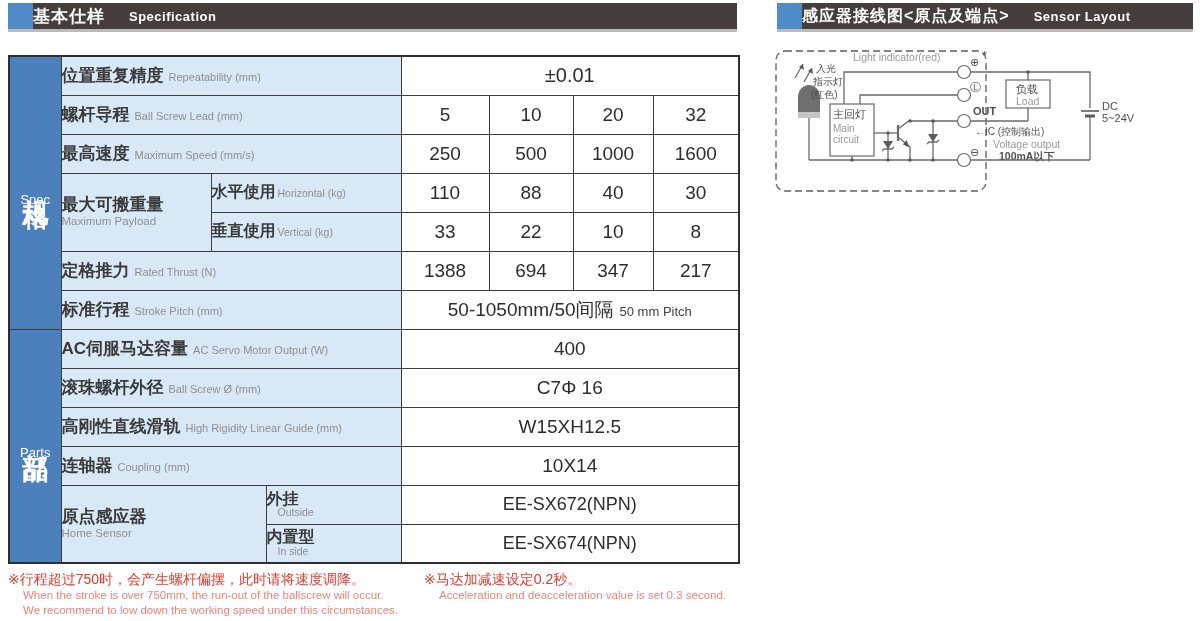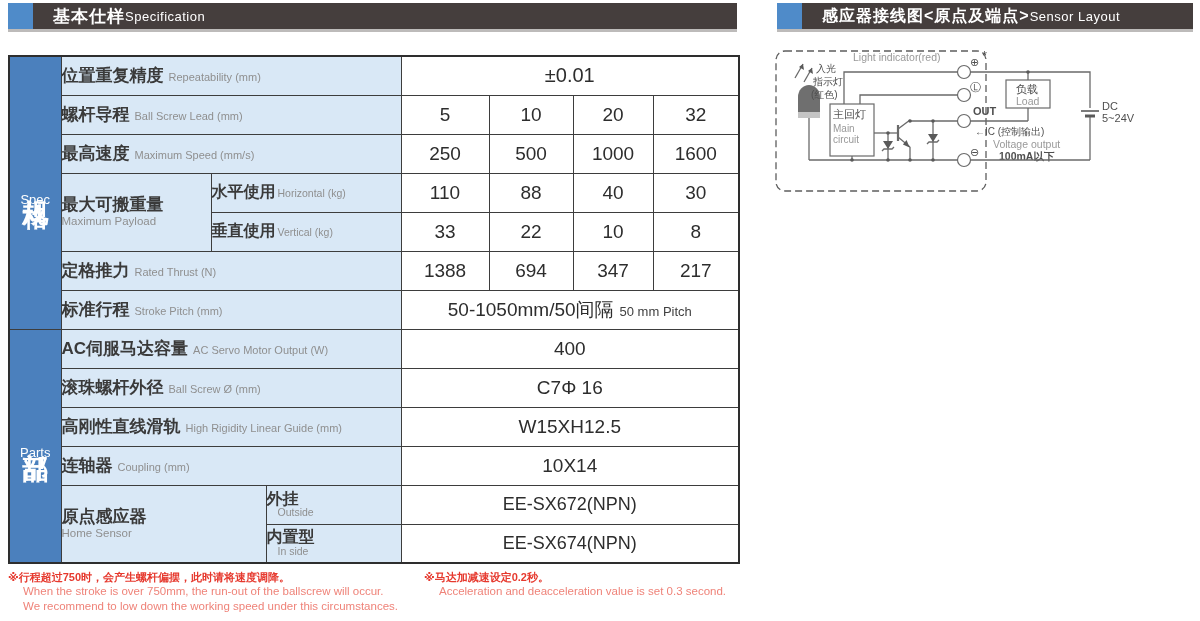--- a/index.html
+++ b/index.html
@@ -4,23 +4,23 @@
 <style>
   html,body{margin:0;padding:0;}
   body{
     width:1200px;height:621px;position:relative;background:#ffffff;
     font-family:"Liberation Sans","DejaVu Sans",sans-serif;
     -webkit-font-smoothing:antialiased;overflow:hidden;
   }
   
   .hdr{position:absolute;top:3px;display:flex;align-items:stretch;border-bottom:3px solid #bdbbba;}
   .hdr-sq{width:25px;background:#4f8bc9;}
-  .hdr-bar{flex:1;background:#453e3d;color:#fff;display:flex;align-items:center;padding-left:20px;height:26px;}
+  .hdr-bar{flex:1;background:#453e3d;color:#fff;display:flex;align-items:center;padding-left:0;height:26px;}
   .hdr-zh{font-size:17px;font-weight:700;letter-spacing:1px;}
-  .hdr-en{font-size:13px;font-weight:400;margin-left:0;letter-spacing:.5px;}
+  .hdr-en{font-size:13px;font-weight:700;margin-left:24px;letter-spacing:.5px;}
   #hdr-left{left:8px;width:729px;}
   #hdr-right{left:777px;width:416px;}
 
   
   table.spec{
     position:absolute;left:8px;top:55px;width:730px;
     border-collapse:collapse;table-layout:fixed;border:2px solid #2e2e2e;
   }
   table.spec tr{height:39px;}
   table.spec td{border:1px solid #3d3d3d;padding:0;vertical-align:middle;overflow:hidden;}
@@ -38,21 +38,21 @@
   td.lbl.subinline .zh{font-size:16px;}
   td.lbl.subinline .en{font-size:10.5px;margin-left:2px;}
   td.val{background:#ffffff;text-align:center;font-size:19px;color:#2d2d2d;}
   td.val.big{font-size:20px;}
   td.val .small-en{font-size:13px;color:#404040;margin-left:6px;}
 
   
   .note{position:absolute;line-height:1.3;}
   #note-left{left:8px;top:570px;}
   #note-right{left:424px;top:570px;}
-  .note-zh{color:#e6392e;font-size:11px;font-weight:700;}
+  .note-zh{color:#e6392e;font-size:14px;font-weight:400;}
   .note-en{color:#ef8379;font-size:11.5px;margin-left:15px;}
 
   
   #diagram{position:absolute;left:773px;top:46px;}
   #diagram text{font-family:"Liberation Sans","DejaVu Sans",sans-serif;}
   .wire{stroke:#6a6a6a;stroke-width:1.3;fill:none;}
   .boxline{stroke:#6a6a6a;stroke-width:1.2;fill:#ffffff;}
   .dashed{stroke:#5d5d5d;stroke-width:1.3;fill:none;stroke-dasharray:7 4;}
   .gtxt{fill:#999999;}
   .dtxt{fill:#4f4f4f;}

